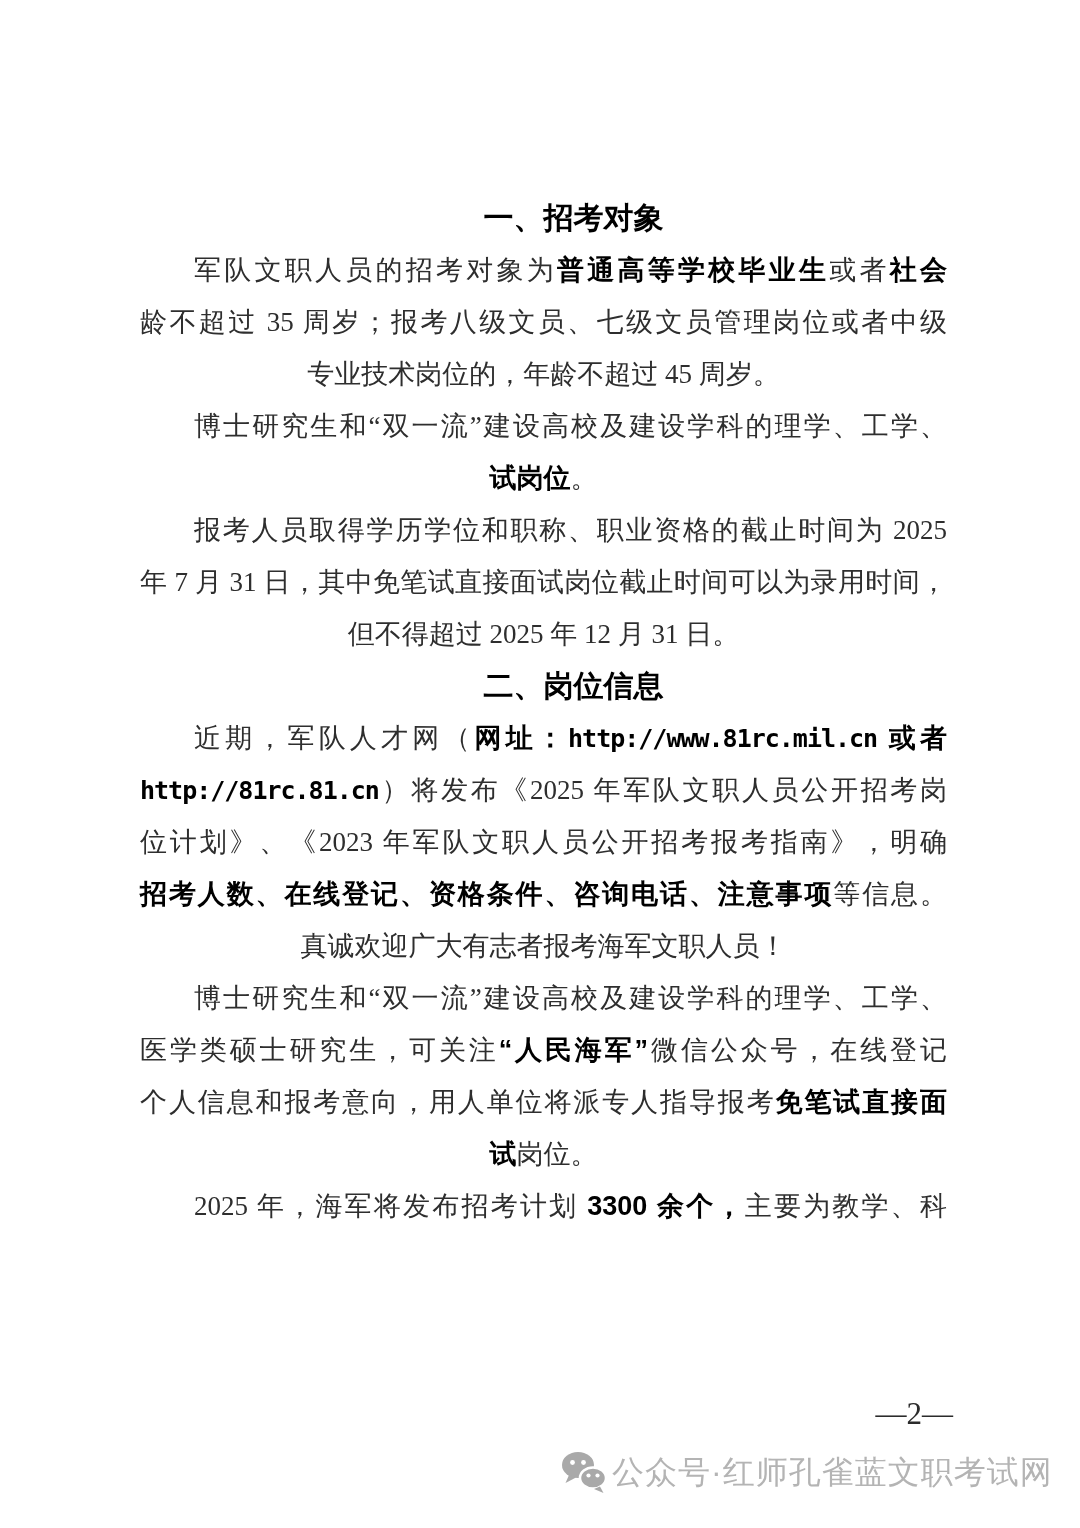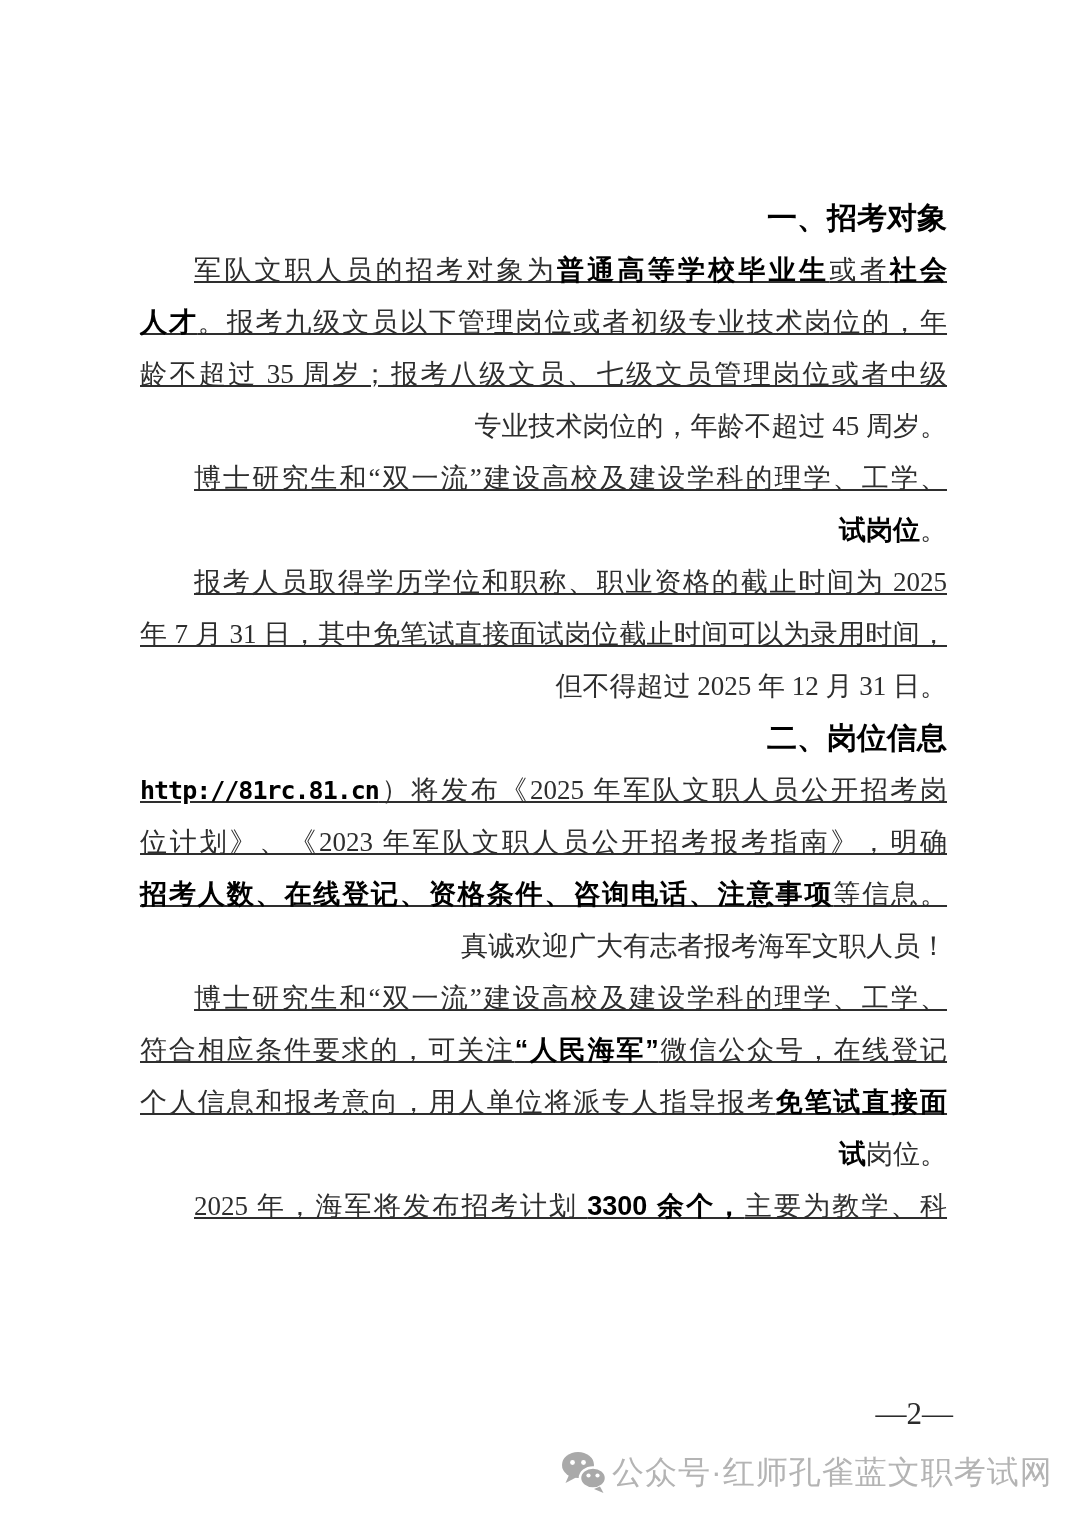--- a/index.html
+++ b/index.html
@@ -16,26 +16,25 @@
     left: 140px;
     top: 192px;
     width: 807px;
   }
   .line {
     height: 52px;
     line-height: 52px;
     font-size: 27px;
     color: #2e2e2e;
     white-space: nowrap;
-    text-align: right;
+    text-align: center;
   }
   .line.full {
     text-align: justify;
     text-align-last: justify;
-    text-decoration: underline;
   }
   .line.ind { text-indent: 2em; }
   .line.head {
     font-family: "Liberation Sans", sans-serif;
     font-weight: 700;
     color: #000000;
     font-size: 30px;
   }
   .b {
     font-family: "Liberation Sans", sans-serif;
@@ -73,35 +72,35 @@
     line-height: 56px;
   }
   .wm-icon { display: block; }
 </style>
 </head>
 <body>
 
 <div class="doc-body">
     <div class="line head ind"><span class="b">一、招考对象</span></div>
     <div class="line ind full"><span>军队文职人员的招考对象为</span><span class="b">普通高等学校毕业生</span><span>或者</span><span class="b">社会</span></div>
-    <div class="line full"><span class="b">人才</span><span>。报考九级文员以下管理岗位或者初级专业技术岗位的，年</span></div>
     <div class="line full"><span>龄不超过 35 周岁；报考八级文员、七级文员管理岗位或者中级</span></div>
     <div class="line"><span>专业技术岗位的，年龄不超过 45 周岁。</span></div>
     <div class="line ind full"><span>博士研究生和“双一流”建设高校及建设学科的理学、工学、</span></div>
     <div class="line"><span class="b">试岗位</span><span>。</span></div>
     <div class="line ind full"><span>报考人员取得学历学位和职称、职业资格的截止时间为 2025</span></div>
     <div class="line full"><span>年 7 月 31 日，其中免笔试直接面试岗位截止时间可以为录用时间，</span></div>
     <div class="line"><span>但不得超过 2025 年 12 月 31 日。</span></div>
     <div class="line head ind"><span class="b">二、岗位信息</span></div>
+    <div class="line ind full"><span>近期，军队人才网（</span><span class="b">网址：</span><span class="b mono">http://www.81rc.mil.cn</span><span class="b"> 或者</span></div>
     <div class="line full"><span class="b mono">http://81rc.81.cn</span><span>）将发布《2025 年军队文职人员公开招考岗</span></div>
     <div class="line full"><span>位计划》、《2023 年军队文职人员公开招考报考指南》，明确</span></div>
     <div class="line full"><span class="b">招考人数、在线登记、资格条件、咨询电话、注意事项</span><span>等信息。</span></div>
     <div class="line"><span>真诚欢迎广大有志者报考海军文职人员！</span></div>
     <div class="line ind full"><span>博士研究生和“双一流”建设高校及建设学科的理学、工学、</span></div>
-    <div class="line full"><span>符合相应条件要求的，可关注</span><span class="b">“人民海军”</span><span>微信公众号，在线登记</span></div>
+    <div class="line full"><span>医学类硕士研究生，可关注</span><span class="b">“人民海军”</span><span>微信公众号，在线登记</span></div>
     <div class="line full"><span>个人信息和报考意向，用人单位将派专人指导报考</span><span class="b">免笔试直接面</span></div>
     <div class="line"><span class="b">试</span><span>岗位。</span></div>
     <div class="line ind full"><span>2025 年，海军将发布招考计划 </span><span class="b">3300 余个，</span><span>主要为教学、科</span></div>
   </div>
 
 <div class="page-number">—2—</div>
 
 <div class="watermark">
   <span>
     <svg class="wm-icon" width="48" height="44" viewBox="0 0 48 44">

